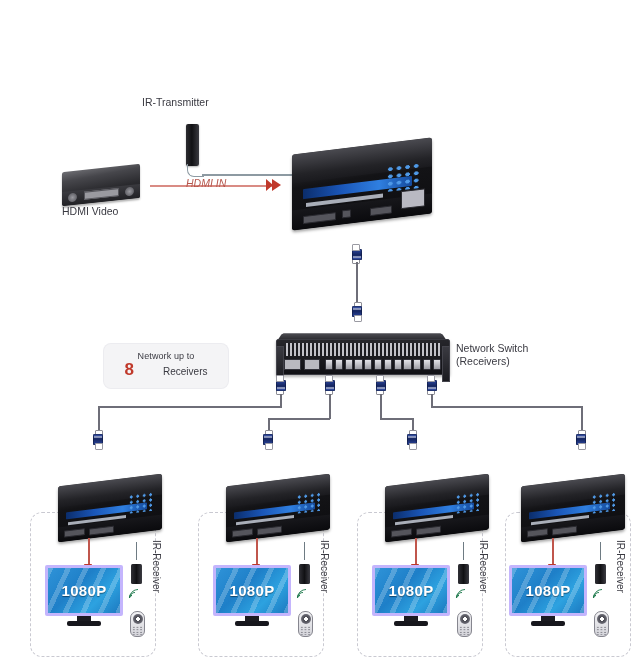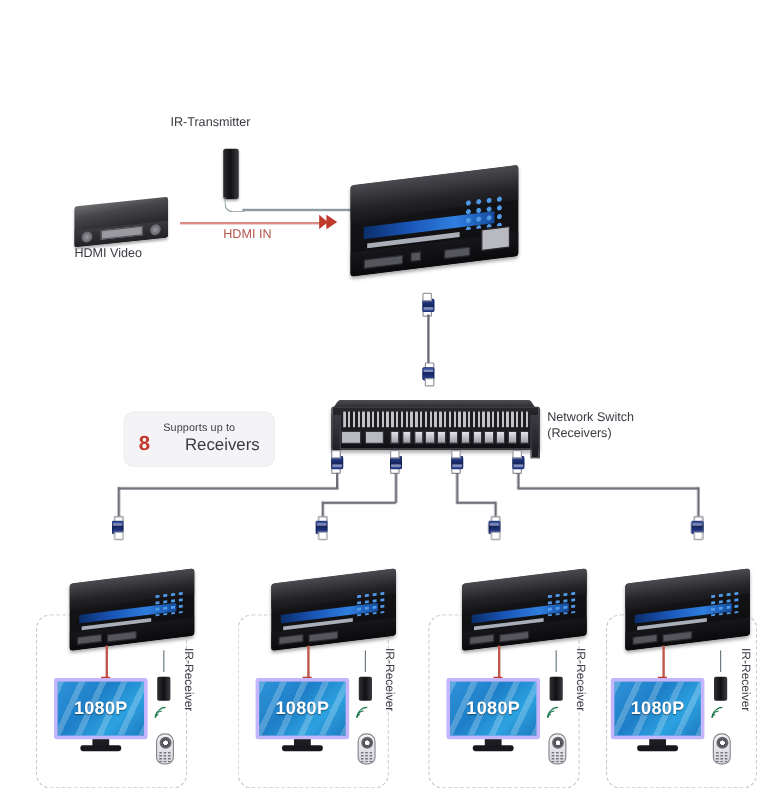--- a/index.html
+++ b/index.html
@@ -46,21 +46,21 @@
     padding: 7px 10px 8px 10px;
     color: #3a3a42;
   }
   .callout .c-top { font-size: 9px; letter-spacing: .1px; white-space: nowrap; }
   .callout .c-big {
     color: #c0392b;
     font-weight: bold;
     font-size: 17px;
     line-height: 1.1;
   }
-  .callout .c-tail { font-size: 14px; color: #3a3a42; font-weight: normal; margin-left: 24px; }
+  .callout .c-tail { font-size: 10px; color: #3a3a42; font-weight: normal; margin-left: 24px; }
 
   
   .extender { position: absolute; }
   .ext-body {
     position: absolute;
     left: 0; top: 0;
     width: 100%; height: 100%;
     background: linear-gradient(178deg,#3d3d41 0%, #2a2a2e 18%, #131316 42%, #0d0d10 100%);
     border-radius: 3px;
     box-shadow: 0 2px 3px rgba(0,0,0,.35);
@@ -370,21 +370,21 @@
       <div class="src-screen"></div>
       <div class="src-knob" style="left:8%;"></div>
       <div class="src-knob" style="right:8%;"></div>
     </div>
   </div>
   <div class="abs lbl" style="left:62px; top:205px;">HDMI Video</div>
 
   <div id="hdmi-line"></div>
   <div id="hdmi-arrow2"></div>
   <div id="hdmi-arrow"></div>
-  <div class="abs lbl" style="left:186px; top:189px; color:#b5564c;">HDMI IN</div>
+  <div class="abs lbl" style="left:186px; top:177px; color:#b5564c;font-style:italic;">HDMI IN</div>
 
   <div class="extender" style="left:292px; top:146px; width:140px; height:76px;">
     <div class="ext-body">
       <div class="ext-top"></div>
       <div class="ext-stripe"></div>
       <div class="ext-stripe2"></div>
       <div class="ext-dots"></div>
       <div class="ext-front"></div>
       <div class="ext-port" style="left:8%; bottom:7%; width:22%; height:7%;"></div>
       <div class="ext-port" style="left:36%; bottom:8%; width:5%; height:8%;"></div>
@@ -400,21 +400,21 @@
   </div>
   <div class="cable cable-v" style="left:356.2px; top:262px; height:42px;"></div>
   <div class="rj45" style="left:352px; top:302px;">
     <div class="clip"></div>
       <div class="shell"></div>
       <div class="boot"></div>
   </div>
 
 
   <div class="callout abs" style="left:104px; top:344px; width:104px;">
-    <div class="c-top" style="text-align:center;">Supports up to</div>
+    <div class="c-top" style="text-align:center;">Network up to</div>
     <div style="display:flex; align-items:baseline; gap:5px; justify-content:center;">
       <span class="c-big">8</span>
       <span class="c-tail">Receivers</span>
     </div>
   </div>
 
   <div id="switch-dev" class="abs">
     <div class="sw-top"></div>
     <div class="sw-face">
       <div class="sw-ear" style="left:-1px;"></div>

